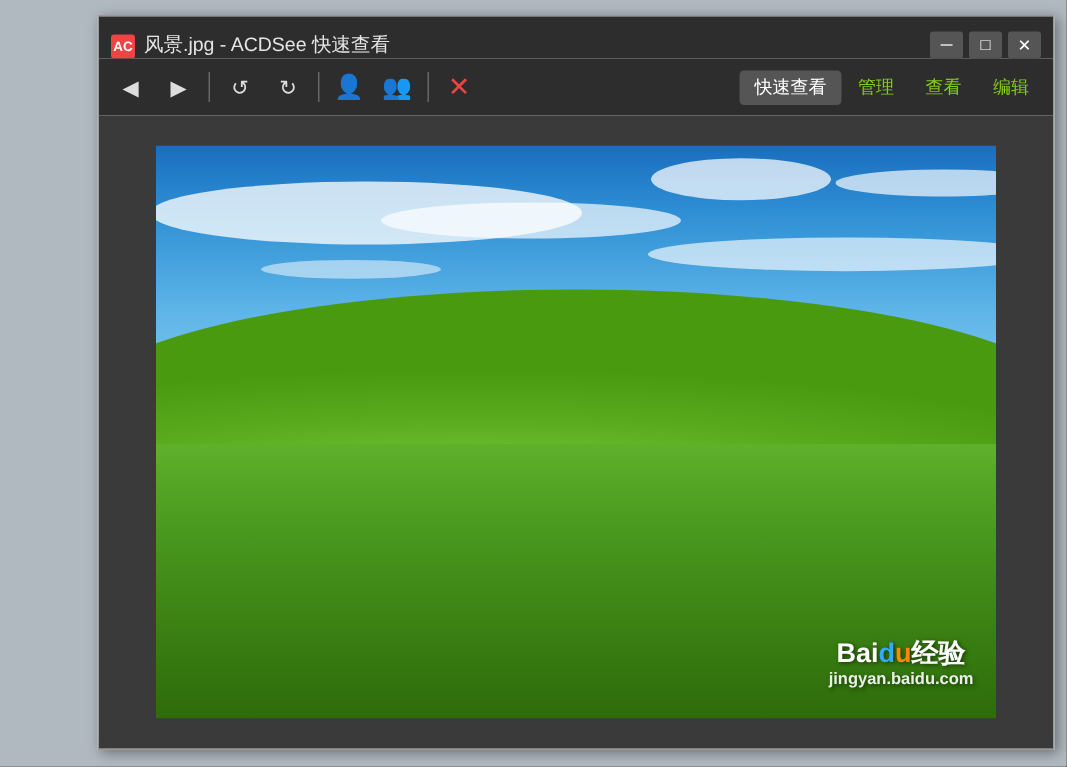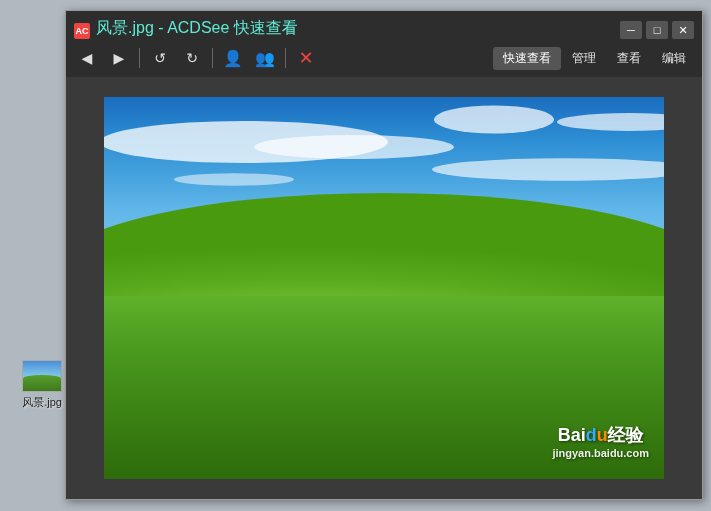--- a/index.html
+++ b/index.html
@@ -90,22 +90,22 @@
       background: #e44;
       border-radius: 2px;
       display: flex;
       align-items: center;
       justify-content: center;
       font-size: 9px;
       color: #fff;
       font-weight: bold;
     }
     .title-bar-text {
-      color: #5eead4;
-      font-size: 16px;
+      color: #e5e5e5;
+      font-size: 13px;
       flex: 1;
     }
     .title-bar-controls {
       display: flex;
       gap: 4px;
     }
     .tb-btn {
       width: 22px;
       height: 18px;
       background: #555;
@@ -167,21 +167,21 @@
     }
     .toolbar-right {
       display: flex;
       align-items: center;
       gap: 1px;
       margin-left: 48px;
     }
     .mode-btn {
       padding: 3px 10px;
       font-size: 12px;
-      color: #e5e5e5;
+      color: #84cc16;
       background: transparent;
       border: none;
       cursor: pointer;
       border-radius: 3px;
     }
     .mode-btn.active {
       background: #555;
       color: #fff;
     }
 
@@ -267,27 +267,20 @@
       height: 20px;
       background: #666;
       margin: 0 3px;
     }
   </style>
 </head>
 <body>
 
 <div class="desktop">
 
-  <div class="desktop-icon">
-    <div class="desktop-icon-img">
-      <div class="sky"></div>
-      <div class="grass"></div>
-    </div>
-    <span class="desktop-icon-label">风景.jpg</span>
-  </div>
 
   <div class="acdsee-window">
 
     <div class="title-bar">
       <div class="title-bar-icon">
         <span>AC</span>
       </div>
       <span class="title-bar-text">风景.jpg - ACDSee 快速查看</span>
       <div class="title-bar-controls">
         <button class="tb-btn">─</button>

